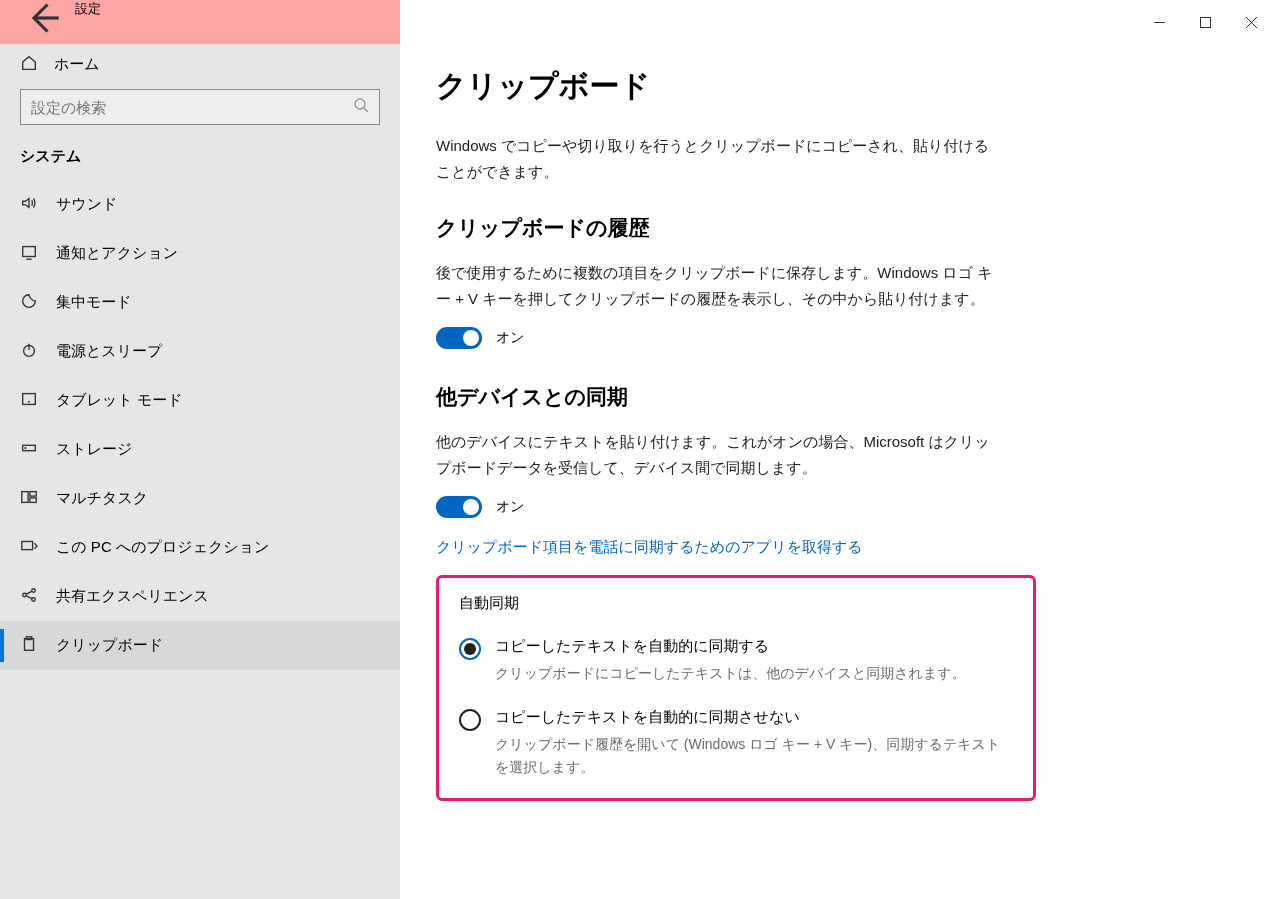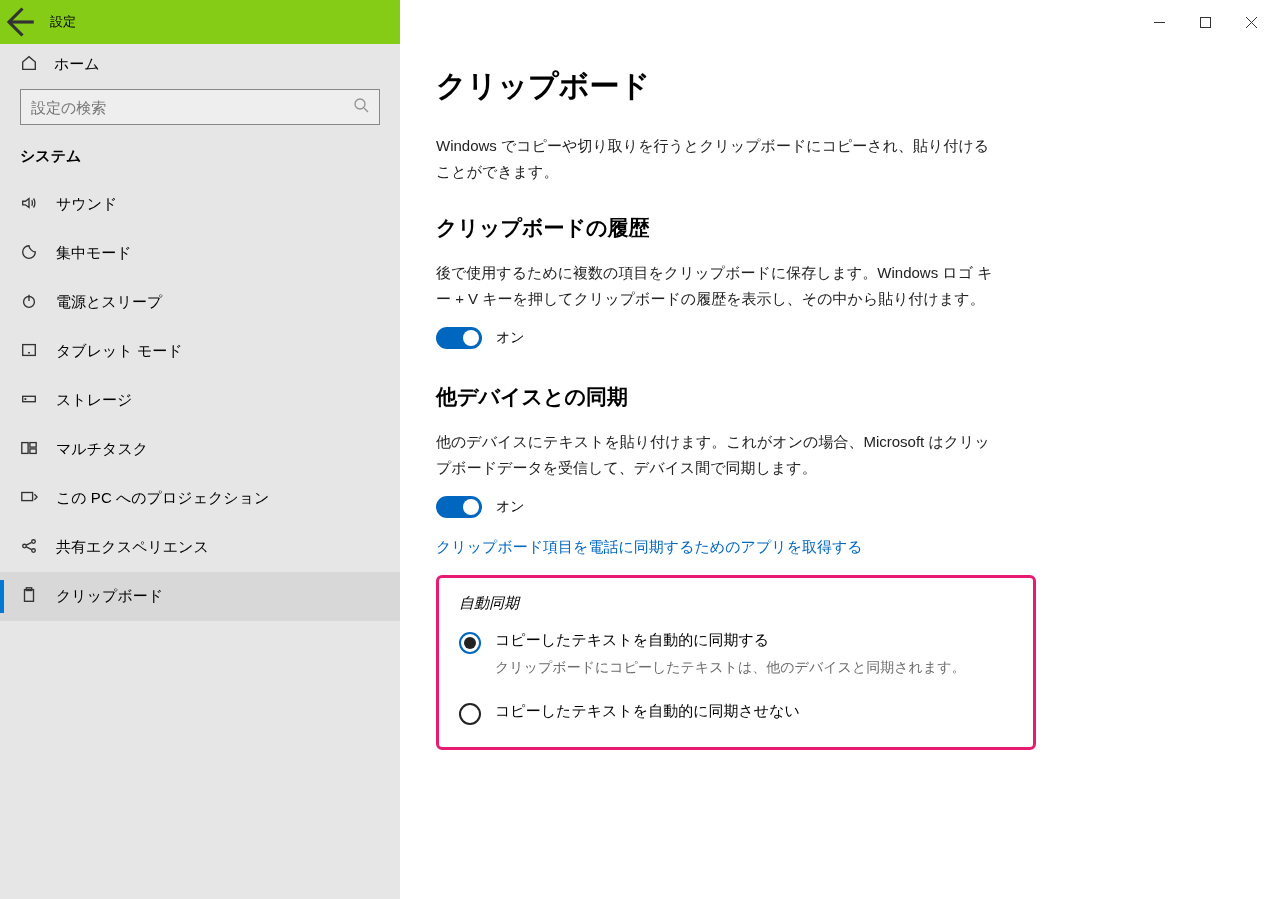--- a/index.html
+++ b/index.html
@@ -33,33 +33,33 @@
 .main h2 { font-size: 21px; font-weight: 600; margin-bottom: 18px; margin-top: 4px; }
 
 .toggle-row { display: flex; align-items: center; gap: 14px; margin-bottom: 34px; }
 .toggle { width: 46px; height: 22px; border-radius: 11px; background: #0067c0; position: relative; }
 .toggle .knob { position: absolute; right: 3px; top: 3px; width: 16px; height: 16px; border-radius: 50%; background: #fff; }
 .toggle-label { font-size: 14px; }
 
 .link { color: #0067c0; font-size: 15px; margin-bottom: 18px; display: block; }
 
 .highlight-box { border: 3px solid #e81b72; border-radius: 6px; padding: 16px 20px 20px 20px; max-width: 600px; }
-.sub-h { font-size: 15px; margin-bottom: 18px; font-style: italic; }
+.sub-h { font-size: 15px; margin-bottom: 24px; }
 
 .radio-option { display: flex; gap: 14px; margin-bottom: 24px; align-items: flex-start; }
 .radio-option:last-child { margin-bottom: 0; }
 .radio-circle { width: 22px; height: 22px; border: 2px solid #222; border-radius: 50%; flex-shrink: 0; display: flex; align-items: center; justify-content: center; margin-top: 1px; }
 .radio-circle.checked { border-color: #0067c0; }
 .radio-circle.checked::after { content: ""; width: 12px; height: 12px; border-radius: 50%; background: #222; }
 .radio-text .opt-label { font-size: 15px; margin-bottom: 6px; }
 .radio-text .opt-desc { font-size: 14px; color: #6b6b6b; line-height: 1.6; max-width: 520px; }
 
 
 .topstrip { display: flex; height: 44px; }
-.topstrip .left { width: 400px; background: #84cc16; display: flex; align-items: center; padding-left: 0; }
+.topstrip .left { width: 400px; background: #fca5a5; display: flex; align-items: flex-start; padding-left: 25px; }
 .topstrip .right { flex: 1; background: #fff; display: flex; align-items: center; justify-content: flex-end; padding-right: 6px; }
 .sysbtn svg { width: 11px; height: 11px; }
 .sysbtn { width: 46px; height: 44px; display:flex; align-items:center; justify-content:center; }
 </style>
 </head>
 <body>
 
 <div class="window">
 
   <div class="topstrip">
@@ -114,20 +114,27 @@
       <div class="navlist">
         <div class="navitem">
           <span><svg viewBox="0 0 20 20" fill="none" stroke="#333" stroke-width="1.5">
                 <path d="M3 8v4h3l4 3V5L6 8H3z"></path>
                 <path d="M13 7c1 1 1 5 0 6M15 5c2 2 2 8 0 10"></path>
               </svg></span>
           <span>サウンド</span>
         </div>
         <div class="navitem">
           <span><svg viewBox="0 0 20 20" fill="none" stroke="#333" stroke-width="1.5">
+                <rect x="3" y="4" width="14" height="11"></rect>
+                <path d="M7 18h6"></path>
+              </svg></span>
+          <span>通知とアクション</span>
+        </div>
+        <div class="navitem">
+          <span><svg viewBox="0 0 20 20" fill="none" stroke="#333" stroke-width="1.5">
                 <path d="M10 3a7 7 0 1 0 7 7c-3 0-7-4-7-7z"></path>
               </svg></span>
           <span>集中モード</span>
         </div>
         <div class="navitem">
           <span><svg viewBox="0 0 20 20" fill="none" stroke="#333" stroke-width="1.5">
                 <circle cx="10" cy="11" r="6"></circle>
                 <path d="M10 3v7"></path>
               </svg></span>
           <span>電源とスリープ</span>
@@ -211,19 +218,20 @@
           <div class="radio-text">
             <div class="opt-label">コピーしたテキストを自動的に同期する</div>
             <div class="opt-desc">クリップボードにコピーしたテキストは、他のデバイスと同期されます。</div>
           </div>
         </div>
 
         <div class="radio-option">
           <div class="radio-circle"></div>
           <div class="radio-text">
             <div class="opt-label">コピーしたテキストを自動的に同期させない</div>
+            <div class="opt-desc">クリップボード履歴を開いて (Windows ロゴ キー + V キー)、同期するテキストを選択します。</div>
           </div>
         </div>
       </div>
     </div>
 
   </div>
 </div>
 
 </body></html>

